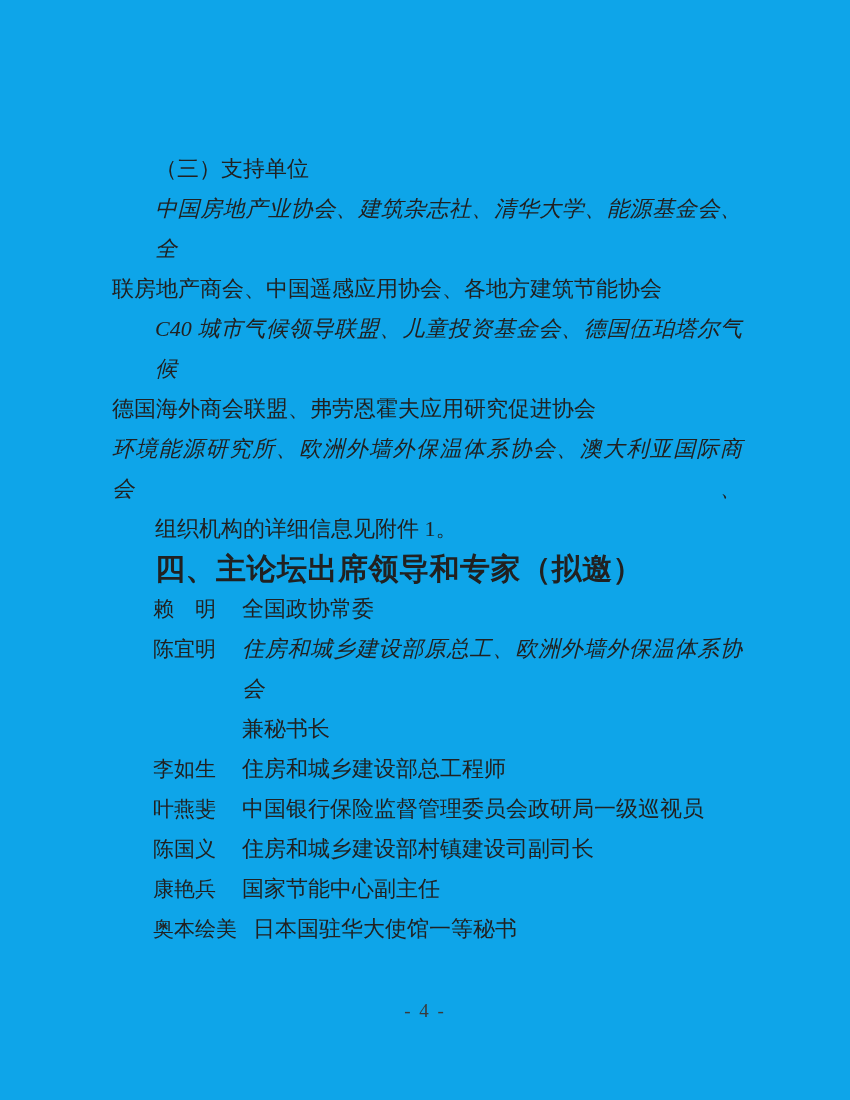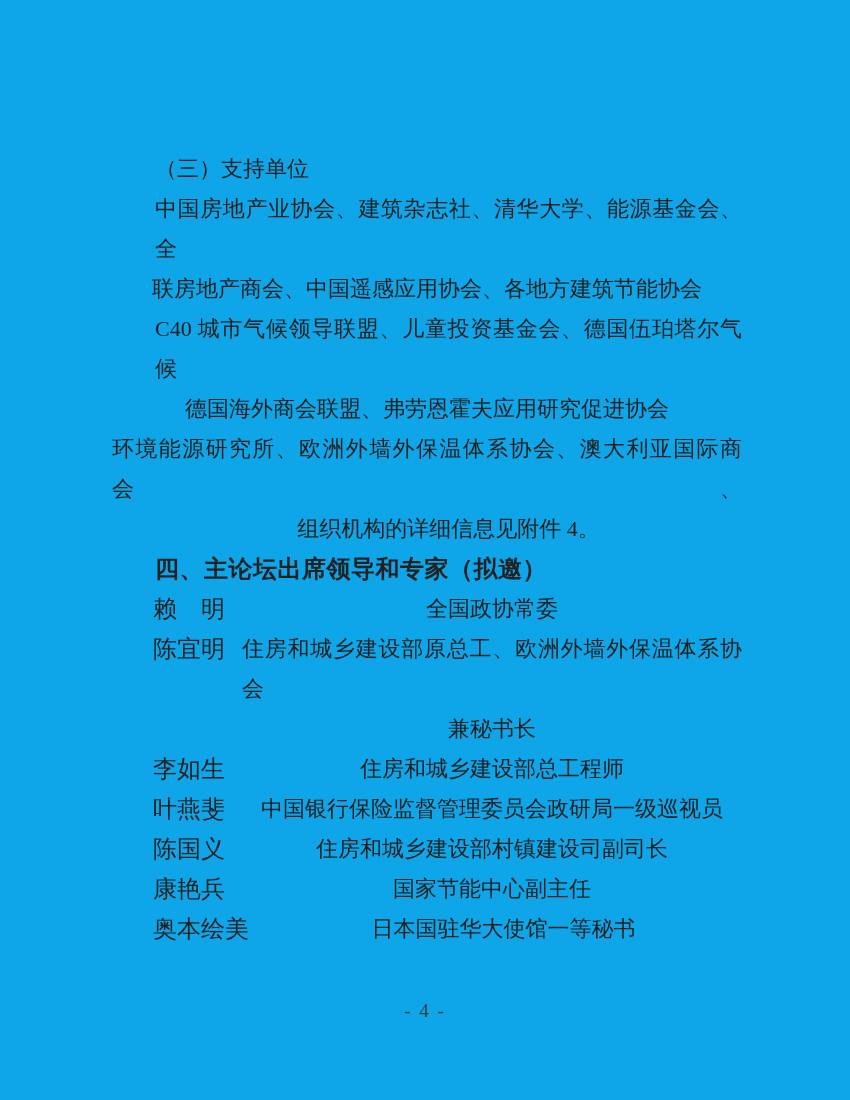--- a/index.html
+++ b/index.html
@@ -20,51 +20,51 @@
   .content {
     position: absolute;
     left: 112px;
     top: 149px;
     width: 630px;
   }
   .line {
     font-size: 22px;
     line-height: 40px;
     white-space: nowrap;
-    text-align: center;
   }
   .ind { padding-left: 43px; }
   .just {
     white-space: normal;
     text-align: justify;
     text-align-last: justify;
     text-justify: inter-character;
+    font-style: italic;
   }
   .h3kai {
     font-size: 22px;
     line-height: 40px;
     font-family: "Liberation Serif", "DejaVu Serif", serif;
     font-weight: 500;
   }
   .h2hei {
-    font-size: 24px;
+    font-size: 30px;
     line-height: 40px;
     font-weight: 700;
     font-family: Liberation Serif, serif;
     letter-spacing: 0.5px;
   }
   .attendee-row {
     display: flex;
     align-items: flex-start;
     padding-left: 41px;
   }
   .attendee-name {
     flex: 0 0 auto;
     width: 89px;
-    font-size: 24px;
+    font-size: 21px;
     line-height: 40px;
     white-space: pre;
   }
   .attendee-name.wide {
     width: auto;
     margin-right: 16px;
   }
   .attendee-titles {
     flex: 1 1 auto;
     min-width: 0;
@@ -87,21 +87,21 @@
   <div class="content">
 
     <div class="h3kai ind">（三）支持单位</div>
     <div class="line ind just">中国房地产业协会、建筑杂志社、清华大学、能源基金会、全</div>
     <div class="line">联房地产商会、中国遥感应用协会、各地方建筑节能协会</div>
 
     <div class="line ind just">C40 城市气候领导联盟、儿童投资基金会、德国伍珀塔尔气候</div>
     <div class="line">德国海外商会联盟、弗劳恩霍夫应用研究促进协会</div>
     <div class="line just">环境能源研究所、欧洲外墙外保温体系协会、澳大利亚国际商会、</div>
 
-    <div class="line ind">组织机构的详细信息见附件 4。</div>
+    <div class="line ind">组织机构的详细信息见附件 1。</div>
 
     <div class="h2hei ind">四、主论坛出席领导和专家（拟邀）</div>
 
     <div class="attendee-row">
       <span class="attendee-name">赖　明</span>
       <div class="attendee-titles">
         <div class="line">全国政协常委</div>
       </div>
     </div>
 

